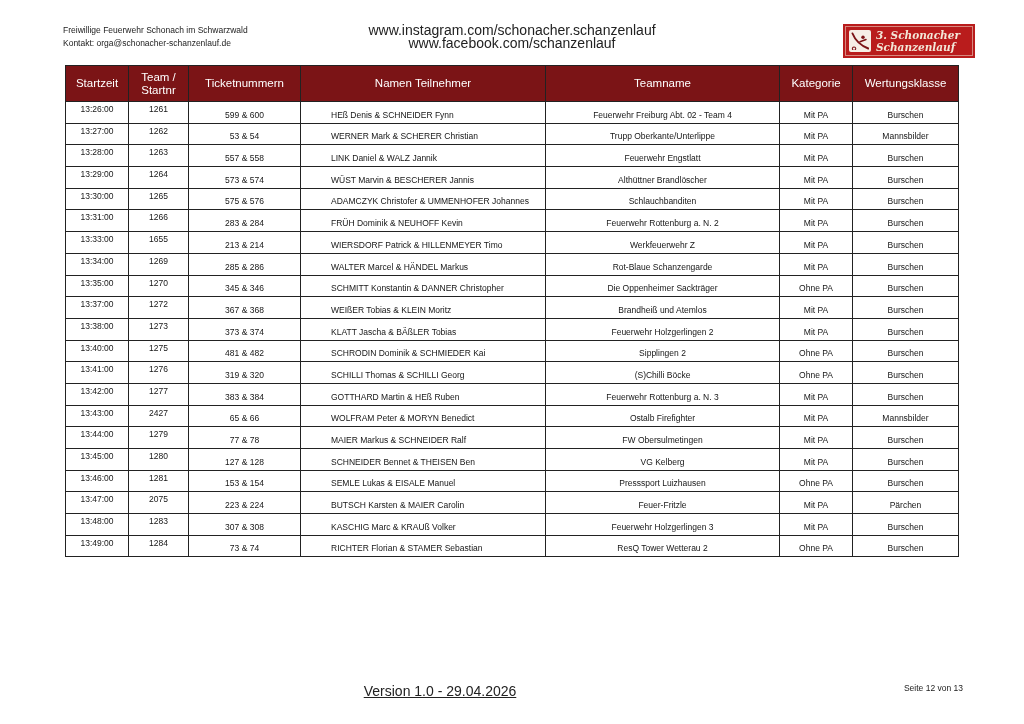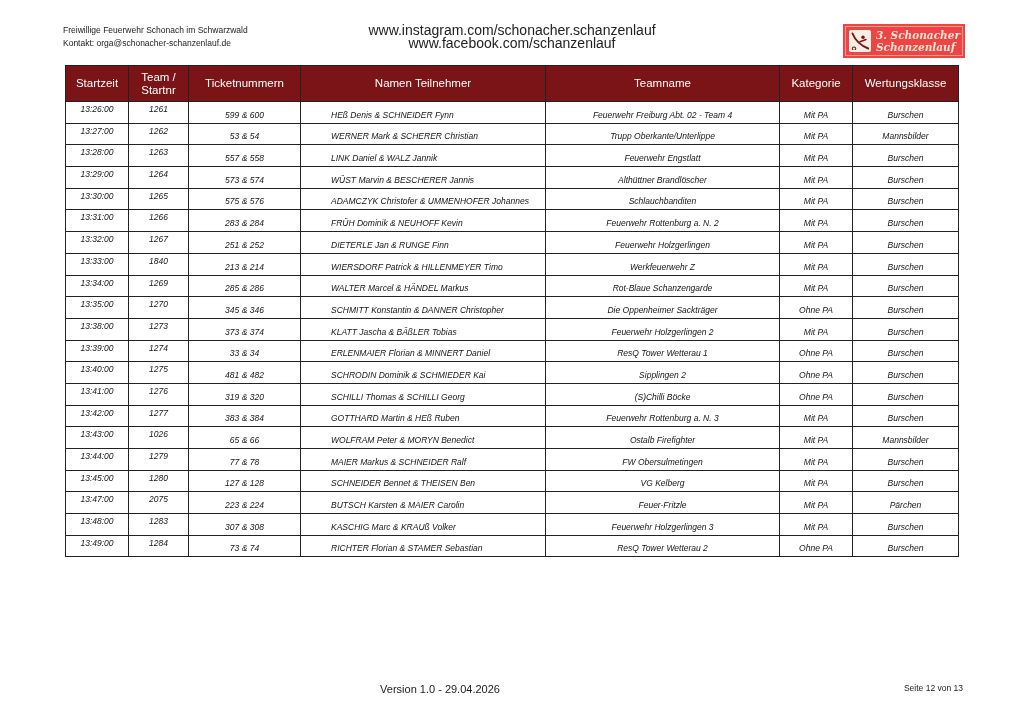--- a/index.html
+++ b/index.html
@@ -3,39 +3,39 @@
 <meta charset="utf-8">
 <style>
   html,body{margin:0;padding:0;}
   body{
     width:1024px;height:724px;position:relative;background:#ffffff;
     font-family:"Liberation Sans",sans-serif;color:#111;overflow:hidden;
   }
   
   .org-info{position:absolute;left:63px;top:24px;font-size:8.5px;line-height:13px;color:#222;}
   .social-info{position:absolute;left:0;top:24px;width:1024px;text-align:center;font-size:14px;line-height:13px;color:#222;pointer-events:none;}
-  .logo{position:absolute;left:843px;top:24px;width:122px;height:34px;background:#ef4444;padding:2px;box-sizing:border-box;}
+  .logo{position:absolute;left:843px;top:24px;width:132px;height:34px;background:#b91c1c;padding:2px;box-sizing:border-box;}
   .logo-inner{width:100%;height:100%;border:1px solid rgba(240,225,210,.55);box-sizing:border-box;display:flex;align-items:center;padding:1px 3px;}
   .logo-iconbox{width:22px;height:22px;background:#f6efe6;border-radius:2px;flex:0 0 auto;display:flex;align-items:center;justify-content:center;margin-right:5px;}
   .logo-text{color:#f3e7d8;font-family:"DejaVu Serif",serif;font-weight:bold;font-style:italic;font-size:10.5px;line-height:12px;white-space:nowrap;}
   
   table.startlist{position:absolute;left:65px;top:65px;width:893px;border-collapse:collapse;table-layout:fixed;}
   table.startlist th,table.startlist td{border:1px solid #222;overflow:hidden;}
   table.startlist thead th{
     height:33px;background:#7b1416;color:#ffffff;font-weight:400;font-size:11.5px;
     text-align:center;vertical-align:middle;padding:1px 2px;line-height:13px;
   }
-  table.startlist tbody tr{height:21.7px;font-style:italic;}
+  table.startlist tbody tr{height:21.7px;}
   table.startlist tbody td{font-size:8.5px;color:#151515;padding:0;}
   td.c-time,td.c-startnr{text-align:center;vertical-align:top;padding-top:2px !important;}
   td.c-tickets{text-align:center;vertical-align:bottom;padding-bottom:3px !important;}
   td.c-namen{text-align:left;vertical-align:bottom;padding-bottom:3px !important;padding-left:30px !important;}
   td.c-teamname,td.c-kategorie,td.c-wertung{text-align:center;vertical-align:bottom;padding-bottom:3px !important;}
   
-  .footer-version{position:absolute;top:683px;left:0;width:880px;text-align:center;font-size:11px;color:#222;}
+  .footer-version{position:absolute;top:683px;left:0;width:880px;text-align:center;font-size:14px;color:#222;text-decoration:underline;}
   .footer-page{position:absolute;top:683px;right:61px;font-size:8.5px;color:#222;}
 </style>
 </head>
 <body>
 
 <div class="org-info">
   <div>Freiwillige Feuerwehr Schonach im Schwarzwald</div>
   <div>Kontakt: orga@schonacher-schanzenlauf.de</div>
 </div>
 
@@ -136,33 +136,24 @@
   <tr>
     <td class="c-time">13:31:00</td>
     <td class="c-startnr c-time">1266</td>
     <td class="c-tickets">283 &amp; 284</td>
     <td class="c-namen">FRÜH Dominik &amp; NEUHOFF Kevin</td>
     <td class="c-teamname">Feuerwehr Rottenburg a. N. 2</td>
     <td class="c-kategorie">Mit PA</td>
     <td class="c-wertung">Burschen</td>
   </tr>
 
-  <tr>
-    <td class="c-time">13:32:00</td>
-    <td class="c-startnr c-time">1267</td>
-    <td class="c-tickets">251 &amp; 252</td>
-    <td class="c-namen">DIETERLE Jan &amp; RUNGE Finn</td>
-    <td class="c-teamname">Feuerwehr Holzgerlingen</td>
-    <td class="c-kategorie">Mit PA</td>
-    <td class="c-wertung">Burschen</td>
-  </tr>
 
   <tr>
     <td class="c-time">13:33:00</td>
-    <td class="c-startnr c-time">1840</td>
+    <td class="c-startnr c-time">1655</td>
     <td class="c-tickets">213 &amp; 214</td>
     <td class="c-namen">WIERSDORF Patrick &amp; HILLENMEYER Timo</td>
     <td class="c-teamname">Werkfeuerwehr Z</td>
     <td class="c-kategorie">Mit PA</td>
     <td class="c-wertung">Burschen</td>
   </tr>
 
   <tr>
     <td class="c-time">13:34:00</td>
     <td class="c-startnr c-time">1269</td>
@@ -177,40 +168,40 @@
     <td class="c-time">13:35:00</td>
     <td class="c-startnr c-time">1270</td>
     <td class="c-tickets">345 &amp; 346</td>
     <td class="c-namen">SCHMITT Konstantin &amp; DANNER Christopher</td>
     <td class="c-teamname">Die Oppenheimer Sackträger</td>
     <td class="c-kategorie">Ohne PA</td>
     <td class="c-wertung">Burschen</td>
   </tr>
 
 
+  <tr>
+    <td class="c-time">13:37:00</td>
+    <td class="c-startnr c-time">1272</td>
+    <td class="c-tickets">367 &amp; 368</td>
+    <td class="c-namen">WEIßER Tobias &amp; KLEIN Moritz</td>
+    <td class="c-teamname">Brandheiß und Atemlos</td>
+    <td class="c-kategorie">Mit PA</td>
+    <td class="c-wertung">Burschen</td>
+  </tr>
 
   <tr>
     <td class="c-time">13:38:00</td>
     <td class="c-startnr c-time">1273</td>
     <td class="c-tickets">373 &amp; 374</td>
     <td class="c-namen">KLATT Jascha &amp; BÄßLER Tobias</td>
     <td class="c-teamname">Feuerwehr Holzgerlingen 2</td>
     <td class="c-kategorie">Mit PA</td>
     <td class="c-wertung">Burschen</td>
   </tr>
 
-  <tr>
-    <td class="c-time">13:39:00</td>
-    <td class="c-startnr c-time">1274</td>
-    <td class="c-tickets">33 &amp; 34</td>
-    <td class="c-namen">ERLENMAIER Florian &amp; MINNERT Daniel</td>
-    <td class="c-teamname">ResQ Tower Wetterau 1</td>
-    <td class="c-kategorie">Ohne PA</td>
-    <td class="c-wertung">Burschen</td>
-  </tr>
 
   <tr>
     <td class="c-time">13:40:00</td>
     <td class="c-startnr c-time">1275</td>
     <td class="c-tickets">481 &amp; 482</td>
     <td class="c-namen">SCHRODIN Dominik &amp; SCHMIEDER Kai</td>
     <td class="c-teamname">Sipplingen 2</td>
     <td class="c-kategorie">Ohne PA</td>
     <td class="c-wertung">Burschen</td>
   </tr>
@@ -230,21 +221,21 @@
     <td class="c-startnr c-time">1277</td>
     <td class="c-tickets">383 &amp; 384</td>
     <td class="c-namen">GOTTHARD Martin &amp; HEß Ruben</td>
     <td class="c-teamname">Feuerwehr Rottenburg a. N. 3</td>
     <td class="c-kategorie">Mit PA</td>
     <td class="c-wertung">Burschen</td>
   </tr>
 
   <tr>
     <td class="c-time">13:43:00</td>
-    <td class="c-startnr c-time">1026</td>
+    <td class="c-startnr c-time">2427</td>
     <td class="c-tickets">65 &amp; 66</td>
     <td class="c-namen">WOLFRAM Peter &amp; MORYN Benedict</td>
     <td class="c-teamname">Ostalb Firefighter</td>
     <td class="c-kategorie">Mit PA</td>
     <td class="c-wertung">Mannsbilder</td>
   </tr>
 
   <tr>
     <td class="c-time">13:44:00</td>
     <td class="c-startnr c-time">1279</td>
@@ -258,20 +249,29 @@
   <tr>
     <td class="c-time">13:45:00</td>
     <td class="c-startnr c-time">1280</td>
     <td class="c-tickets">127 &amp; 128</td>
     <td class="c-namen">SCHNEIDER Bennet &amp; THEISEN Ben</td>
     <td class="c-teamname">VG Kelberg</td>
     <td class="c-kategorie">Mit PA</td>
     <td class="c-wertung">Burschen</td>
   </tr>
 
+  <tr>
+    <td class="c-time">13:46:00</td>
+    <td class="c-startnr c-time">1281</td>
+    <td class="c-tickets">153 &amp; 154</td>
+    <td class="c-namen">SEMLE Lukas &amp; EISALE Manuel</td>
+    <td class="c-teamname">Presssport Luizhausen</td>
+    <td class="c-kategorie">Ohne PA</td>
+    <td class="c-wertung">Burschen</td>
+  </tr>
 
   <tr>
     <td class="c-time">13:47:00</td>
     <td class="c-startnr c-time">2075</td>
     <td class="c-tickets">223 &amp; 224</td>
     <td class="c-namen">BUTSCH Karsten &amp; MAIER Carolin</td>
     <td class="c-teamname">Feuer-Fritzle</td>
     <td class="c-kategorie">Mit PA</td>
     <td class="c-wertung">Pärchen</td>
   </tr>

